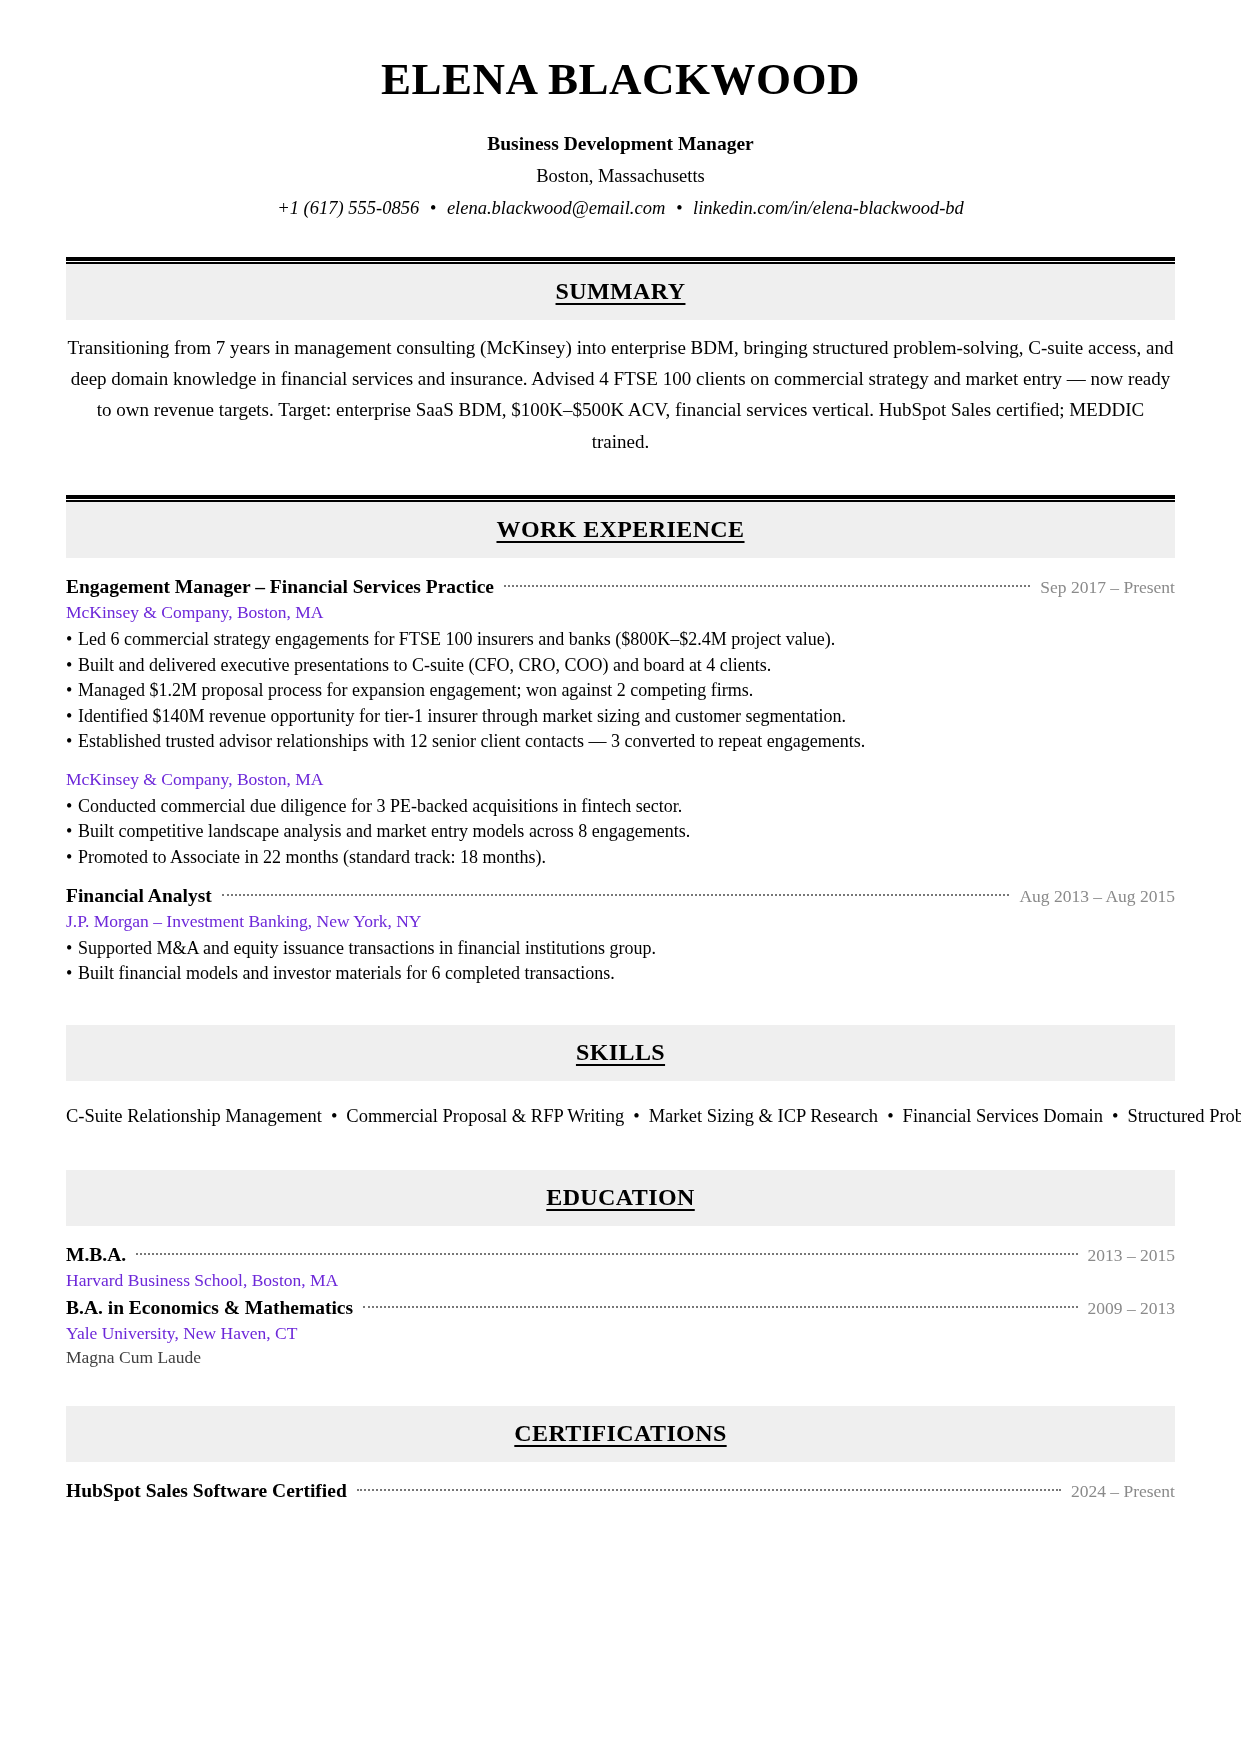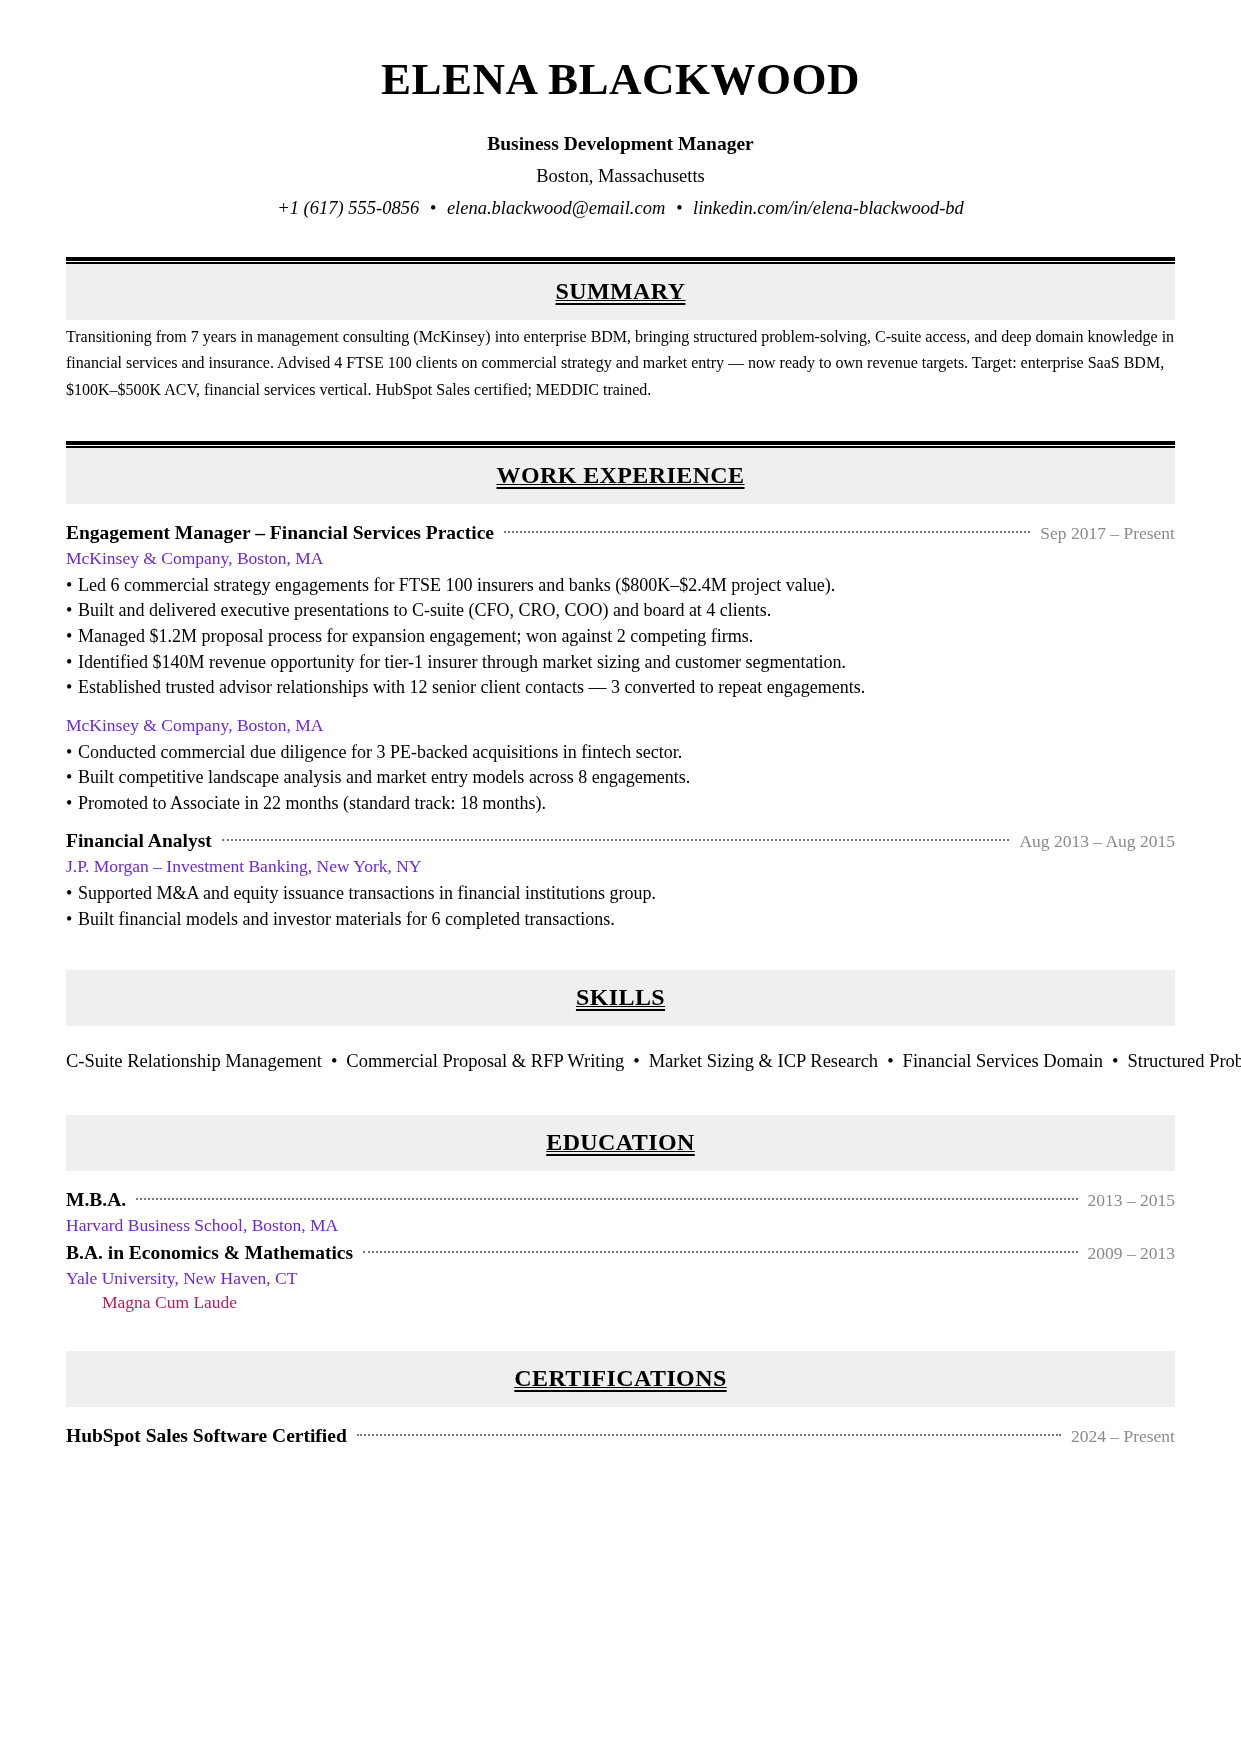--- a/index.html
+++ b/index.html
@@ -54,37 +54,36 @@
   .rule-double {
     margin-top: 38px;
     border-top: 4px solid #000;
     border-bottom: 2px solid #000;
     height: 7px;
   }
   .section-head {
     background: #efefef;
     text-align: center;
     padding: 14px 0 15px 0;
-    text-decoration: underline;
   }
   .section-head .section-title {
     font-size: 24px;
     font-weight: bold;
     text-decoration: underline;
     text-underline-offset: 4px;
     letter-spacing: 0.4px;
   }
   .section-head.no-rule { margin-top: 38px; }
 
   
   .summary-text {
-    font-size: 16px;
+    font-size: 19px;
     line-height: 1.65;
-    margin-top: 4px;
-    text-align: left;
+    margin-top: 12px;
+    text-align: center;
   }
 
   
   .entries { margin-top: 18px; }
   .entry { margin-bottom: 2px; }
   .entry-head {
     display: flex;
     align-items: baseline;
     width: 100%;
   }
@@ -114,23 +113,22 @@
     white-space: nowrap;
     flex: 0 0 auto;
   }
   .entry-org {
     font-size: 17.5px;
     color: #6d28d9;
     margin-top: 4px;
   }
   .entry-extra {
     font-size: 17.5px;
-    color: #be185d;
+    color: #404040;
     margin-top: 3px;
-    margin-left: 36px;
   }
   .bullets { margin-top: 4px; }
   .bullet {
     font-size: 18px;
     line-height: 1.42;
     padding-left: 12px;
     position: relative;
   }
   .bullet::before {
     content: "\2022";

